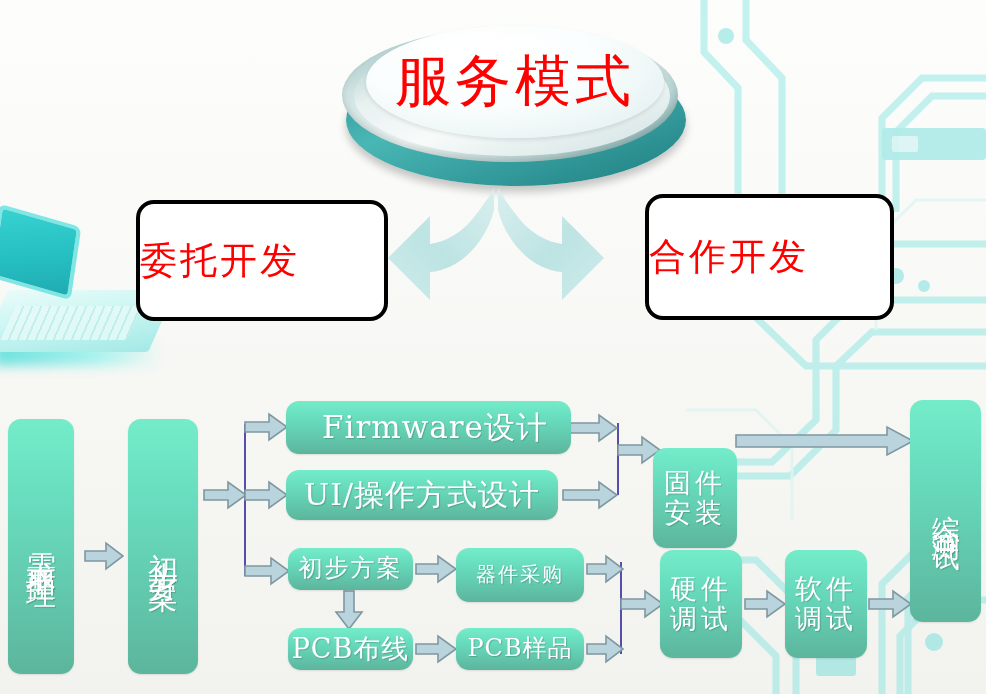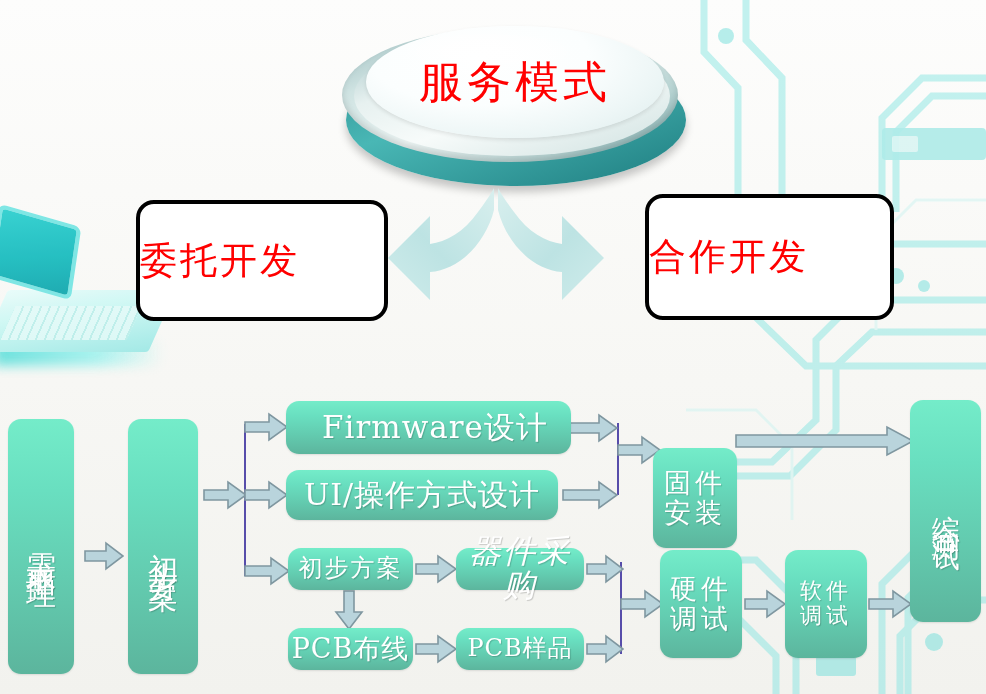--- a/index.html
+++ b/index.html
@@ -59,21 +59,21 @@
     background:radial-gradient(ellipse at 38% 28%, #ffffff 0%, #fbfefe 42%, #edf6f6 70%, #dbebeb 100%);
     box-shadow:0 2px 4px rgba(0,0,0,.10);
   }
   .oval-hl{
     position:absolute;left:56px;top:26px;width:190px;height:44px;border-radius:50%;
     background:radial-gradient(ellipse at 50% 40%, rgba(255,255,255,.95),rgba(255,255,255,0) 72%);
   }
   .title-text{
     position:absolute;left:30px;top:18px;width:298px;height:112px;
     display:flex;align-items:center;justify-content:center;
-    color:#ff0000;font-size:44px;letter-spacing:4px;
+    color:#ff0000;font-size:56px;letter-spacing:4px;
     font-family:"DejaVu Serif","Liberation Serif",serif;
     white-space:nowrap;
   }
 
   
   .wbox{
     position:absolute;background:#ffffff;border:4px solid #000000;border-radius:18px;
     display:flex;align-items:center;justify-content:flex-start;
     color:#ff0000;font-size:37px;letter-spacing:3px;
     font-family:"DejaVu Serif","Liberation Serif",serif;
@@ -99,26 +99,26 @@
   .fbox.vert{
     writing-mode:vertical-rl;text-orientation:upright;letter-spacing:9px;
   }
   .fbox.two-line{line-height:1.12;letter-spacing:4px;}
 
   #fb-req   {left:8px;  top:419px; width:66px;  height:255px; font-size:30px;}
   #fb-plan  {left:128px;top:419px; width:70px;  height:255px; font-size:30px;}
   #fb-fw    {left:286px;top:401px; width:272px; height:53px;  font-size:31px;letter-spacing:1px;padding-left:13px;}
   #fb-ui    {left:286px;top:470px; width:272px; height:50px;  font-size:30px;letter-spacing:1px;}
   #fb-hwd   {left:288px;top:548px; width:125px; height:42px;  font-size:24px;letter-spacing:2px;}
-  #fb-buy   {left:456px;top:548px; width:128px; height:42px;  font-size:32px;letter-spacing:2px;font-style:italic;}
+  #fb-buy   {left:456px;top:548px; width:128px; height:54px;  font-size:20px;letter-spacing:2px;}
   #fb-pcbl  {left:288px;top:628px; width:125px; height:42px;  font-size:27px;letter-spacing:1px;}
   #fb-pcbs  {left:456px;top:628px; width:128px; height:42px;  font-size:24px;letter-spacing:1px;}
   #fb-inst  {left:653px;top:400px; width:84px;  height:100px; font-size:27px;margin-top:48px;}
   #fb-hwdbg {left:660px;top:550px; width:82px;  height:108px; font-size:27px;}
-  #fb-swdbg {left:785px;top:550px; width:82px;  height:108px; font-size:22px;}
+  #fb-swdbg {left:785px;top:550px; width:82px;  height:108px; font-size:27px;}
   #fb-final {left:910px;top:400px; width:71px;  height:222px; font-size:28px;}
 
   
   .arrow{position:absolute;}
 
   
   .vline{position:absolute;width:2px;background:#3b2f9e;opacity:.85;}
 </style>
 </head>
 <body>

